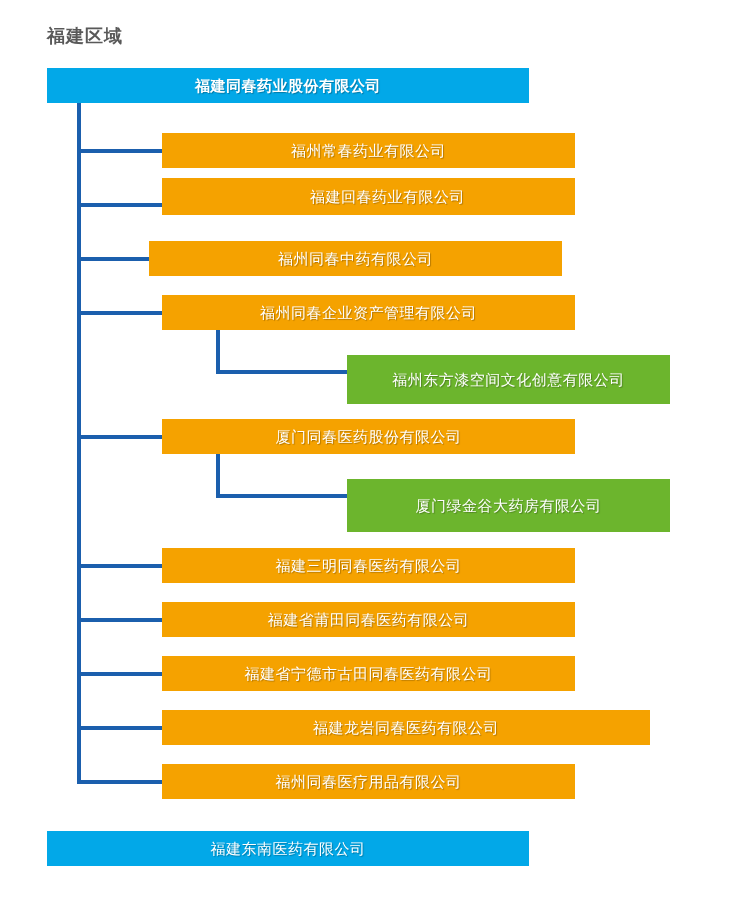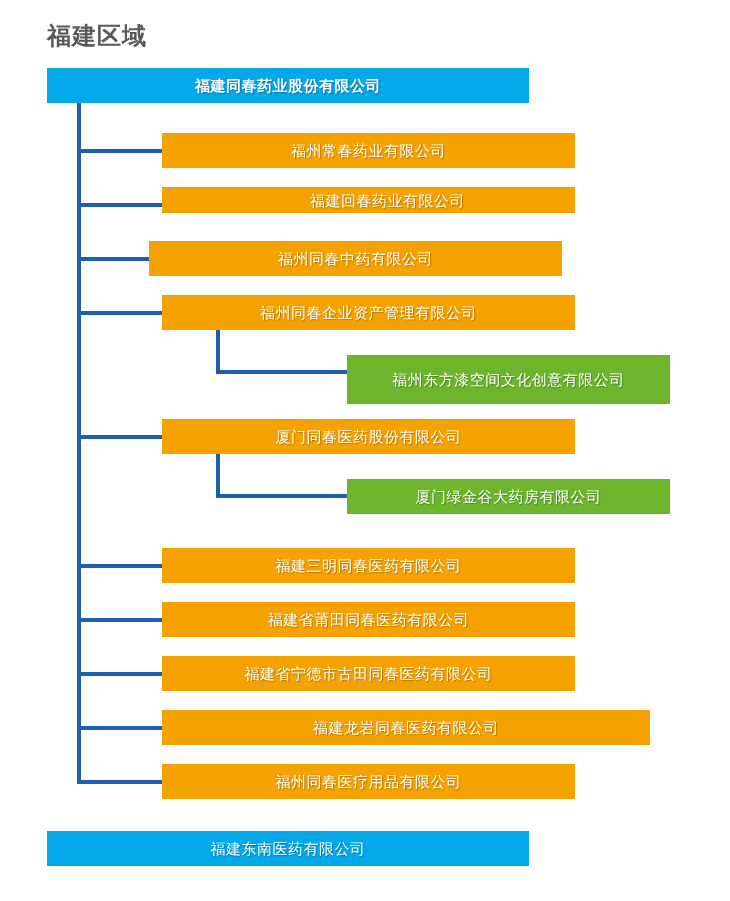--- a/index.html
+++ b/index.html
@@ -17,21 +17,21 @@
   #chart-root {
     position: absolute;
     left: 0; top: 0;
     width: 730px;
     height: 901px;
   }
   .region-title {
     position: absolute;
     left: 47px;
     top: 24px;
-    font-size: 24px;
+    font-size: 18px;
     font-weight: bold;
     color: #595959;
     letter-spacing: 1px;
     line-height: 24px;
     white-space: nowrap;
   }
   .node {
     position: absolute;
     display: flex;
     align-items: center;
@@ -70,38 +70,38 @@
   <div class="region-title">福建区域</div>
 
   <div class="node level-root" style="left:47px; top:68px; width:482px; height:35px;">福建同春药业股份有限公司</div>
 
   <div class="connector" style="left:77px; top:103px; width:4px; height:679px;"></div>
 
   <div class="connector" style="left:77px; top:149px; width:85px; height:4px;"></div>
   <div class="node level-child" style="left:162px; top:133px; width:413px; height:35px;">福州常春药业有限公司</div>
 
   <div class="connector" style="left:77px; top:203px; width:85px; height:4px;"></div>
-  <div class="node level-child" style="left:162px; top:187px; width:413px; height:26px;padding-left:38px;">福建回春药业有限公司</div>
+  <div class="node level-child" style="left:162px; top:178px; width:413px; height:37px;padding-left:38px;">福建回春药业有限公司</div>
 
   <div class="connector" style="left:77px; top:257px; width:85px; height:4px;"></div>
   <div class="node level-child" style="left:149px; top:241px; width:413px; height:35px;">福州同春中药有限公司</div>
 
   <div class="connector" style="left:77px; top:311px; width:85px; height:4px;"></div>
   <div class="node level-child" style="left:162px; top:295px; width:413px; height:35px;">福州同春企业资产管理有限公司</div>
 
   <div class="connector" style="left:216px; top:330px; width:4px; height:44px;"></div>
   <div class="connector" style="left:216px; top:370px; width:135px; height:4px;"></div>
   <div class="node level-grandchild" style="left:347px; top:355px; width:323px; height:49px;">福州东方漆空间文化创意有限公司</div>
 
   <div class="connector" style="left:77px; top:435px; width:85px; height:4px;"></div>
   <div class="node level-child" style="left:162px; top:419px; width:413px; height:35px;">厦门同春医药股份有限公司</div>
 
   <div class="connector" style="left:216px; top:454px; width:4px; height:44px;"></div>
   <div class="connector" style="left:216px; top:494px; width:135px; height:4px;"></div>
-  <div class="node level-grandchild" style="left:347px; top:479px; width:323px; height:35px;">厦门绿金谷大药房有限公司</div>
+  <div class="node level-grandchild" style="left:347px; top:479px; width:323px; height:53px;">厦门绿金谷大药房有限公司</div>
 
   <div class="connector" style="left:77px; top:564px; width:85px; height:4px;"></div>
   <div class="node level-child" style="left:162px; top:548px; width:413px; height:35px;">福建三明同春医药有限公司</div>
 
   <div class="connector" style="left:77px; top:618px; width:85px; height:4px;"></div>
   <div class="node level-child" style="left:162px; top:602px; width:413px; height:35px;">福建省莆田同春医药有限公司</div>
 
   <div class="connector" style="left:77px; top:672px; width:85px; height:4px;"></div>
   <div class="node level-child" style="left:162px; top:656px; width:413px; height:35px;">福建省宁德市古田同春医药有限公司</div>
 

